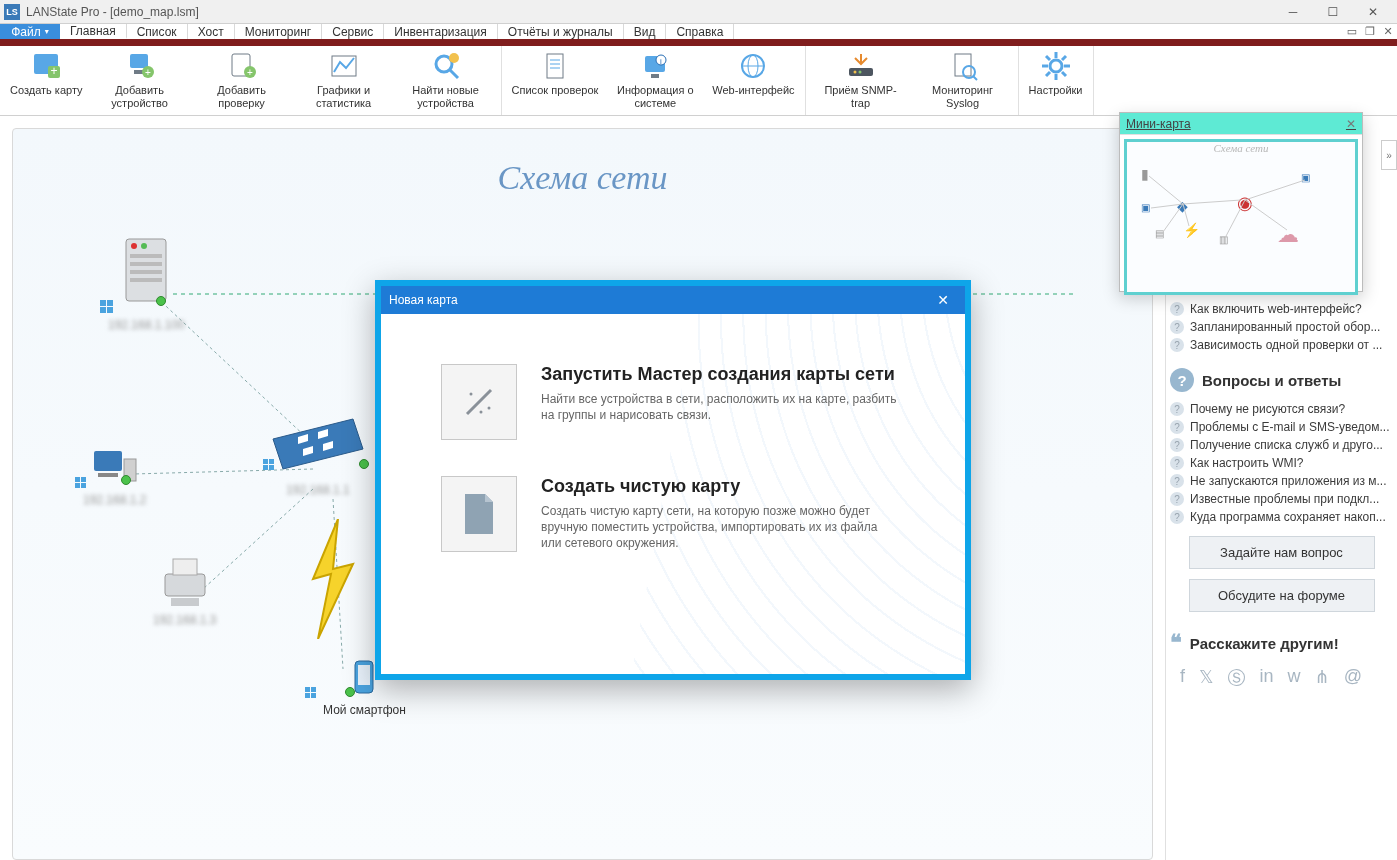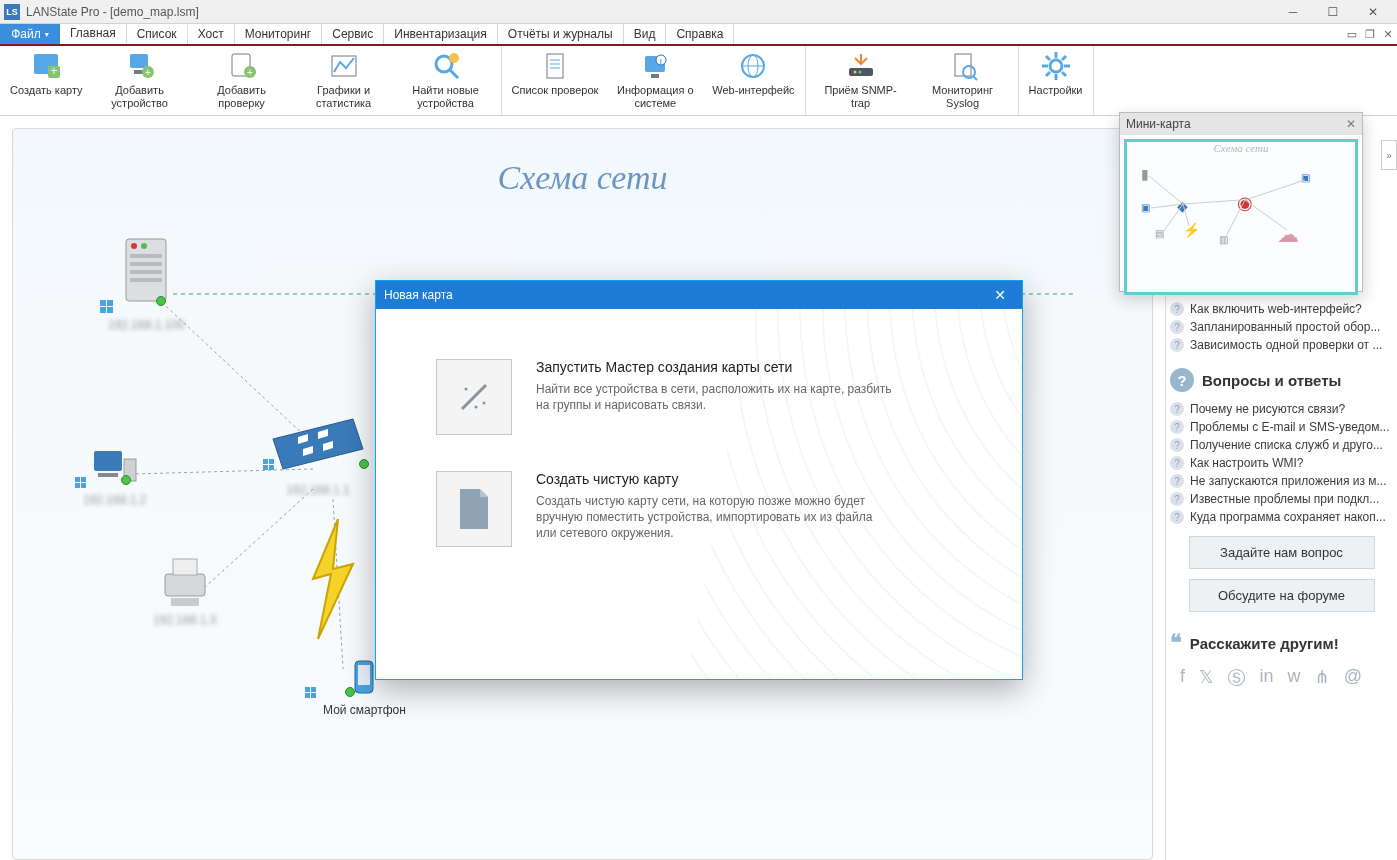--- a/index.html
+++ b/index.html
@@ -6,21 +6,21 @@
 body { background: #fff; width: 1397px; height: 860px; overflow: hidden; position: relative; }
 
 
 .titlebar { height: 24px; background: #f0f0f0; display: flex; align-items: center; padding: 0 4px; border-bottom: 1px solid #d0d0d0; }
 .titlebar .app-icon { width: 16px; height: 16px; background: #3a7ab8; display: flex; align-items: center; justify-content: center; color: #fff; font-size: 9px; font-weight: bold; }
 .titlebar .title-text { margin-left: 6px; font-size: 12px; color: #555; }
 .titlebar .win-controls { margin-left: auto; display: flex; gap: 0; }
 .titlebar .win-controls .wbtn { width: 40px; height: 24px; display: flex; align-items: center; justify-content: center; font-size: 12px; color: #555; cursor: default; }
 
 
-.menubar { height: 22px; background: #fff; display: flex; align-items: stretch; border-bottom: 2px solid #7f1d1d; }
+.menubar { height: 22px; background: #fff; display: flex; align-items: stretch; border-bottom: 7px solid #7f1d1d; }
 .file-btn { width: 60px; background: #3a8edc; color: #fff; font-size: 12px; display: flex; align-items: center; justify-content: center; gap: 4px; }
 .file-btn .dd { font-size: 8px; }
 .tab { padding: 0 10px; font-size: 12px; display: flex; align-items: center; border-right: 1px solid #d9d9d9; color: #333; background: #fff; }
 .tab.active { background: #fff; border-bottom: 2px solid #fff; position: relative; top: 0; }
 .menubar .spacer { flex: 1; }
 .menubar .mdi-ctrl { width: 18px; display: flex; align-items: center; justify-content: center; font-size: 11px; color: #666; }
 
 
 .ribbon { height: 70px; background: #fff; border-bottom: 1px solid #d0d0d0; display: flex; align-items: stretch; }
 .ribbon-group { display: flex; align-items: stretch; border-right: 1px solid #e0e0e0; padding: 2px 4px; }
@@ -36,36 +36,36 @@
 .canvas-frame { position: absolute; inset: 12px 12px 0 12px; border: 1px solid #d9d9d9; border-radius: 4px; background: linear-gradient(#f3f8fc, #f9fcfe); overflow: hidden; }
 .map-title { position: absolute; top: 30px; left: 0; right: 0; text-align: center; font-family: "Segoe Script", cursive; color: #6a96c5; font-size: 34px; font-style: italic; }
 
 .node { position: absolute; text-align: center; font-size: 11px; color: #888; }
 .node .icn { display: inline-block; }
 .label-sm { font-size: 12px; color: #999; margin-top: 2px; }
 .status-dot { width: 10px; height: 10px; border-radius: 50%; position: absolute; }
 .green { background: #4bc24b; border: 1px solid #2f8a2f; }
 
 
-.dialog { position: absolute; left: 375px; top: 280px; width: 648px; height: 400px; background: #fff; border: 1px solid #0ea5e9; box-shadow: 0 10px 30px rgba(0,0,0,.3); }
+.dialog { position: absolute; left: 375px; top: 280px; width: 596px; height: 400px; background: #fff; border: 6px solid #0ea5e9; box-shadow: 0 10px 30px rgba(0,0,0,.3); }
 .dlg-title { height: 28px; background: #1e7bd6; color: #fff; display: flex; align-items: center; padding: 0 8px; font-size: 12px; }
 .dlg-title .close { margin-left: auto; width: 28px; height: 28px; display: flex; align-items: center; justify-content: center; font-size: 14px; }
 .dlg-body { position: relative; height: calc(100% - 28px); padding: 24px 30px; background: #fff; overflow: hidden; }
 .dlg-body::after { content: ""; position: absolute; right: -120px; top: -40px; width: 420px; height: 420px; background:
    repeating-radial-gradient(circle at 120% -10%, rgba(100,160,220,.08) 0 2px, transparent 2px 22px);
    transform: skewX(-10deg); }
 .dlg-heading { color: #1e55a0; font-size: 16px; margin-bottom: 28px; position: relative; z-index: 2; }
 .dlg-option { display: flex; gap: 24px; margin: 26px 0 36px 30px; position: relative; z-index: 2; }
 .dlg-option .thumb { width: 76px; height: 76px; border: 1px solid #c8c8c8; background: #f4f4f4; display: flex; align-items: center; justify-content: center; color: #9aa4ad; font-size: 30px; }
-.dlg-option .texts .t1 { font-weight: 400; font-size: 14px; color: #222; margin-bottom: 6px; }
+.dlg-option .texts .t1 { font-weight: 700; font-size: 18px; color: #222; margin-bottom: 6px; }
 .dlg-option .texts .t2 { font-size: 12px; color: #666; max-width: 360px; line-height: 1.35; }
 
 
 .minimap { position: absolute; right: 34px; top: 112px; width: 244px; height: 180px; background: #fff; border: 1px solid #bcbcbc; box-shadow: 0 6px 16px rgba(0,0,0,.2); }
-.minimap-title { height: 22px; display: flex; align-items: center; padding: 0 6px; font-size: 12px; color: #444; border-bottom: 1px solid #e0e0e0; background: #e5e5e5; }
+.minimap-title { height: 22px; display: flex; align-items: center; padding: 0 6px; font-size: 12px; color: #444; border-bottom: 1px solid #e0e0e0; background: #5eead4; text-decoration: underline; }
 .minimap-title .mclose { margin-left: auto; font-size: 12px; color: #777; }
 .minimap-body { position: relative; height: calc(100% - 22px); border: 3px solid #5fd0d0; margin: 4px; background: #fbfdff; }
 .minimap-body .mm-title { text-align: center; font-family: "Segoe Script", cursive; color: #b7b7b7; font-size: 11px; font-style: italic; }
 .mm-dev { position: absolute; font-size: 14px; }
 
 
 .peek-list { font-size: 12px; color: #3b3b3b; }
 .peek-list .item { display: flex; align-items: center; gap: 6px; padding: 2px 0; }
 .peek-list .item .qm { width: 14px; height: 14px; border-radius: 50%; background: #d9e2ea; color: #98a4af; font-size: 10px; display: flex; align-items: center; justify-content: center; }
 .section-head { display: flex; align-items: center; gap: 8px; margin: 14px 0 8px 0; font-weight: 600; font-size: 15px; color: #333; }

